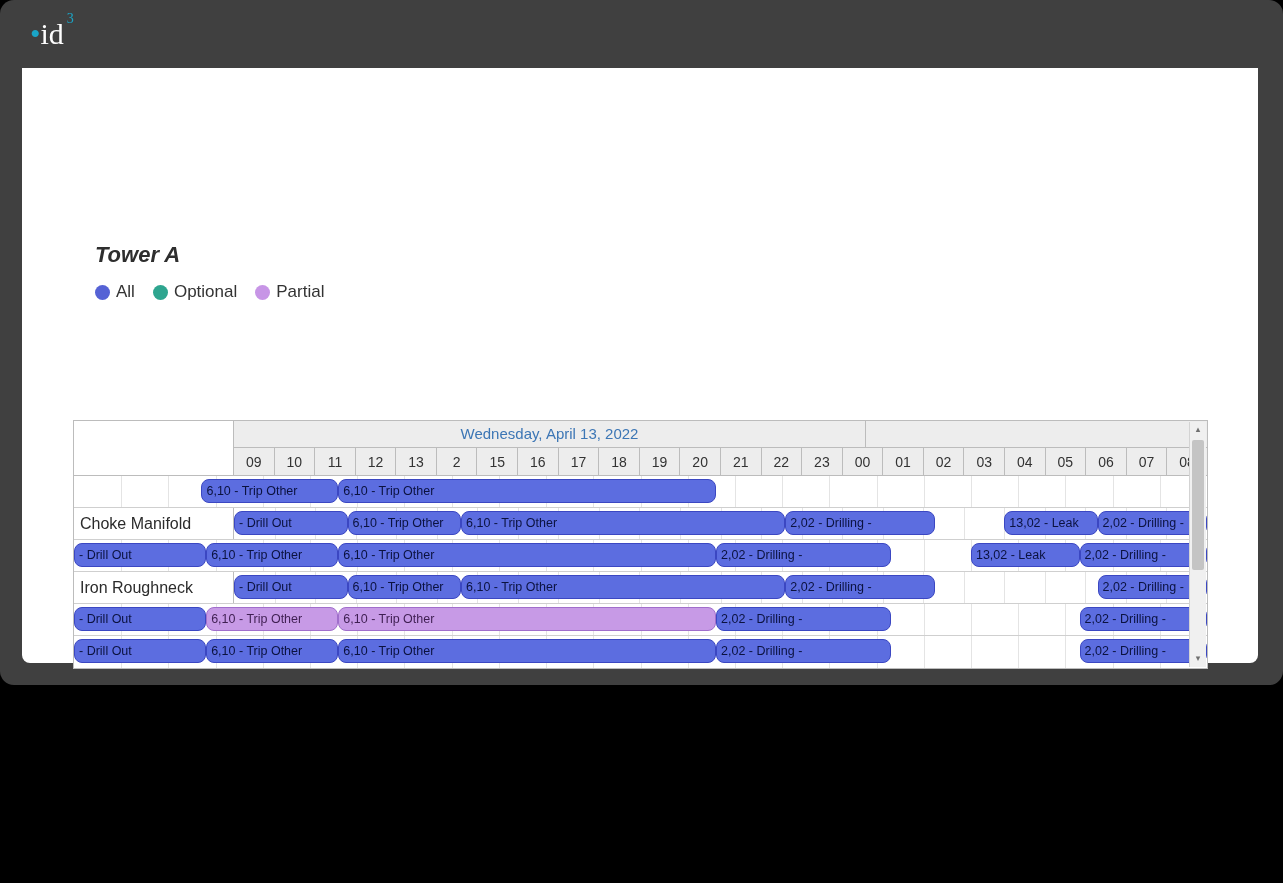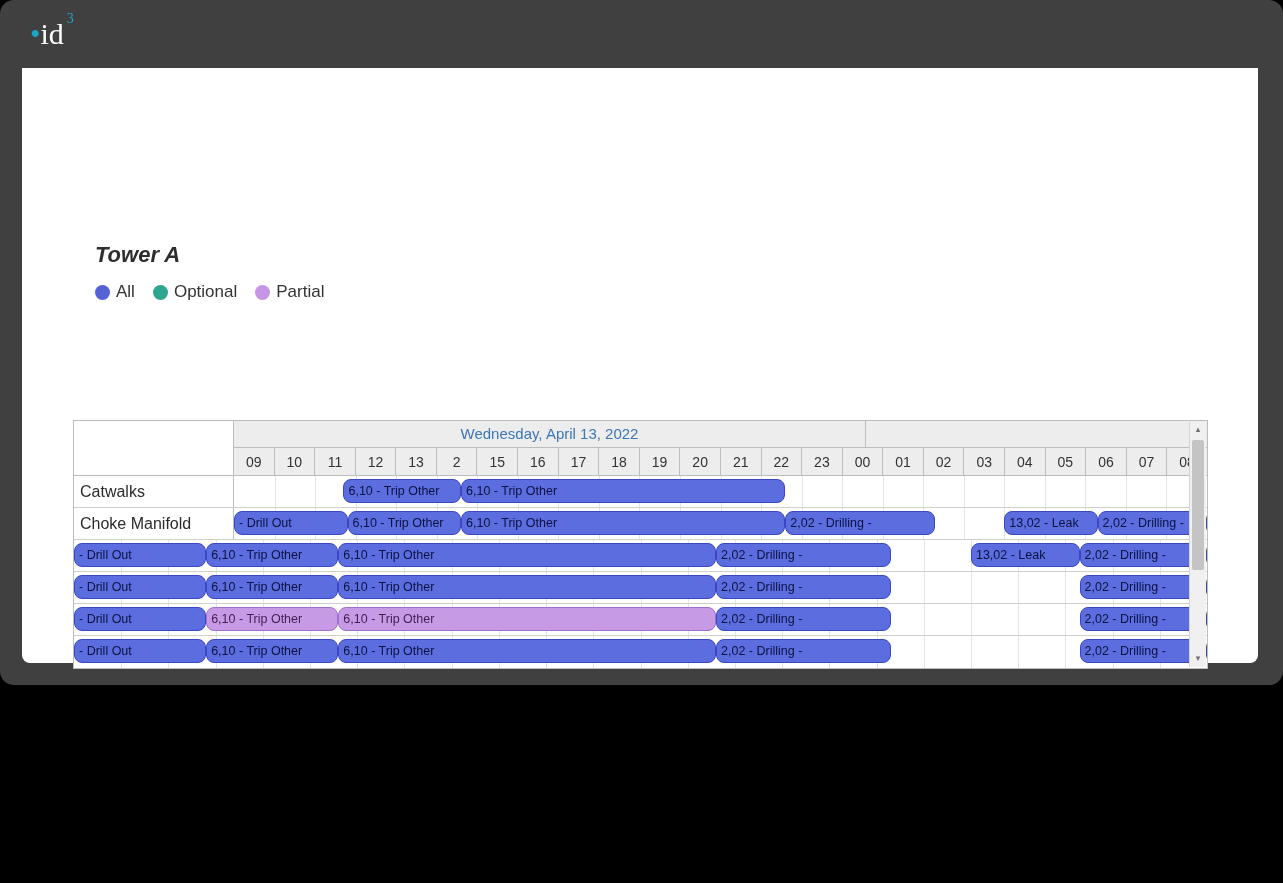--- a/index.html
+++ b/index.html
@@ -285,21 +285,20 @@
                 <div class="hour-cell">04</div>
                 <div class="hour-cell">05</div>
                 <div class="hour-cell">06</div>
                 <div class="hour-cell">07</div>
                 <div class="hour-cell">08</div>
               </div>
           </div>
         </div>
         <div class="gantt-body" id="gantt-body">
             <div class="gantt-row">
-              <div class="row-label">Catwalks</div>
               <div class="row-track">
                 <div class="grid-line" style="left: 4.16667%;"></div>
                 <div class="grid-line" style="left: 8.33333%;"></div>
                 <div class="grid-line" style="left: 12.5%;"></div>
                 <div class="grid-line" style="left: 16.6667%;"></div>
                 <div class="grid-line" style="left: 20.8333%;"></div>
                 <div class="grid-line" style="left: 25%;"></div>
                 <div class="grid-line" style="left: 29.1667%;"></div>
                 <div class="grid-line" style="left: 33.3333%;"></div>
                 <div class="grid-line" style="left: 37.5%;"></div>
@@ -382,20 +381,21 @@
                 <div class="grid-line" style="left: 95.8333%;"></div>
                 <div class="task-bar task-all" style="left: 0%; width: 11.6667%;">- Drill Out</div>
                 <div class="task-bar task-all" style="left: 11.6667%; width: 11.6667%;">6,10 - Trip Other</div>
                 <div class="task-bar task-all" style="left: 23.3333%; width: 33.3333%;">6,10 - Trip Other</div>
                 <div class="task-bar task-all" style="left: 56.6667%; width: 15.4167%;">2,02 - Drilling -</div>
                 <div class="task-bar task-all" style="left: 79.1667%; width: 9.58333%;">13,02 - Leak</div>
                 <div class="task-bar task-all" style="left: 88.75%; width: 11.25%;">2,02 - Drilling -</div>
               </div>
             </div>
             <div class="gantt-row">
+              <div class="row-label">Iron Roughneck</div>
               <div class="row-track">
                 <div class="grid-line" style="left: 4.16667%;"></div>
                 <div class="grid-line" style="left: 8.33333%;"></div>
                 <div class="grid-line" style="left: 12.5%;"></div>
                 <div class="grid-line" style="left: 16.6667%;"></div>
                 <div class="grid-line" style="left: 20.8333%;"></div>
                 <div class="grid-line" style="left: 25%;"></div>
                 <div class="grid-line" style="left: 29.1667%;"></div>
                 <div class="grid-line" style="left: 33.3333%;"></div>
                 <div class="grid-line" style="left: 37.5%;"></div>

